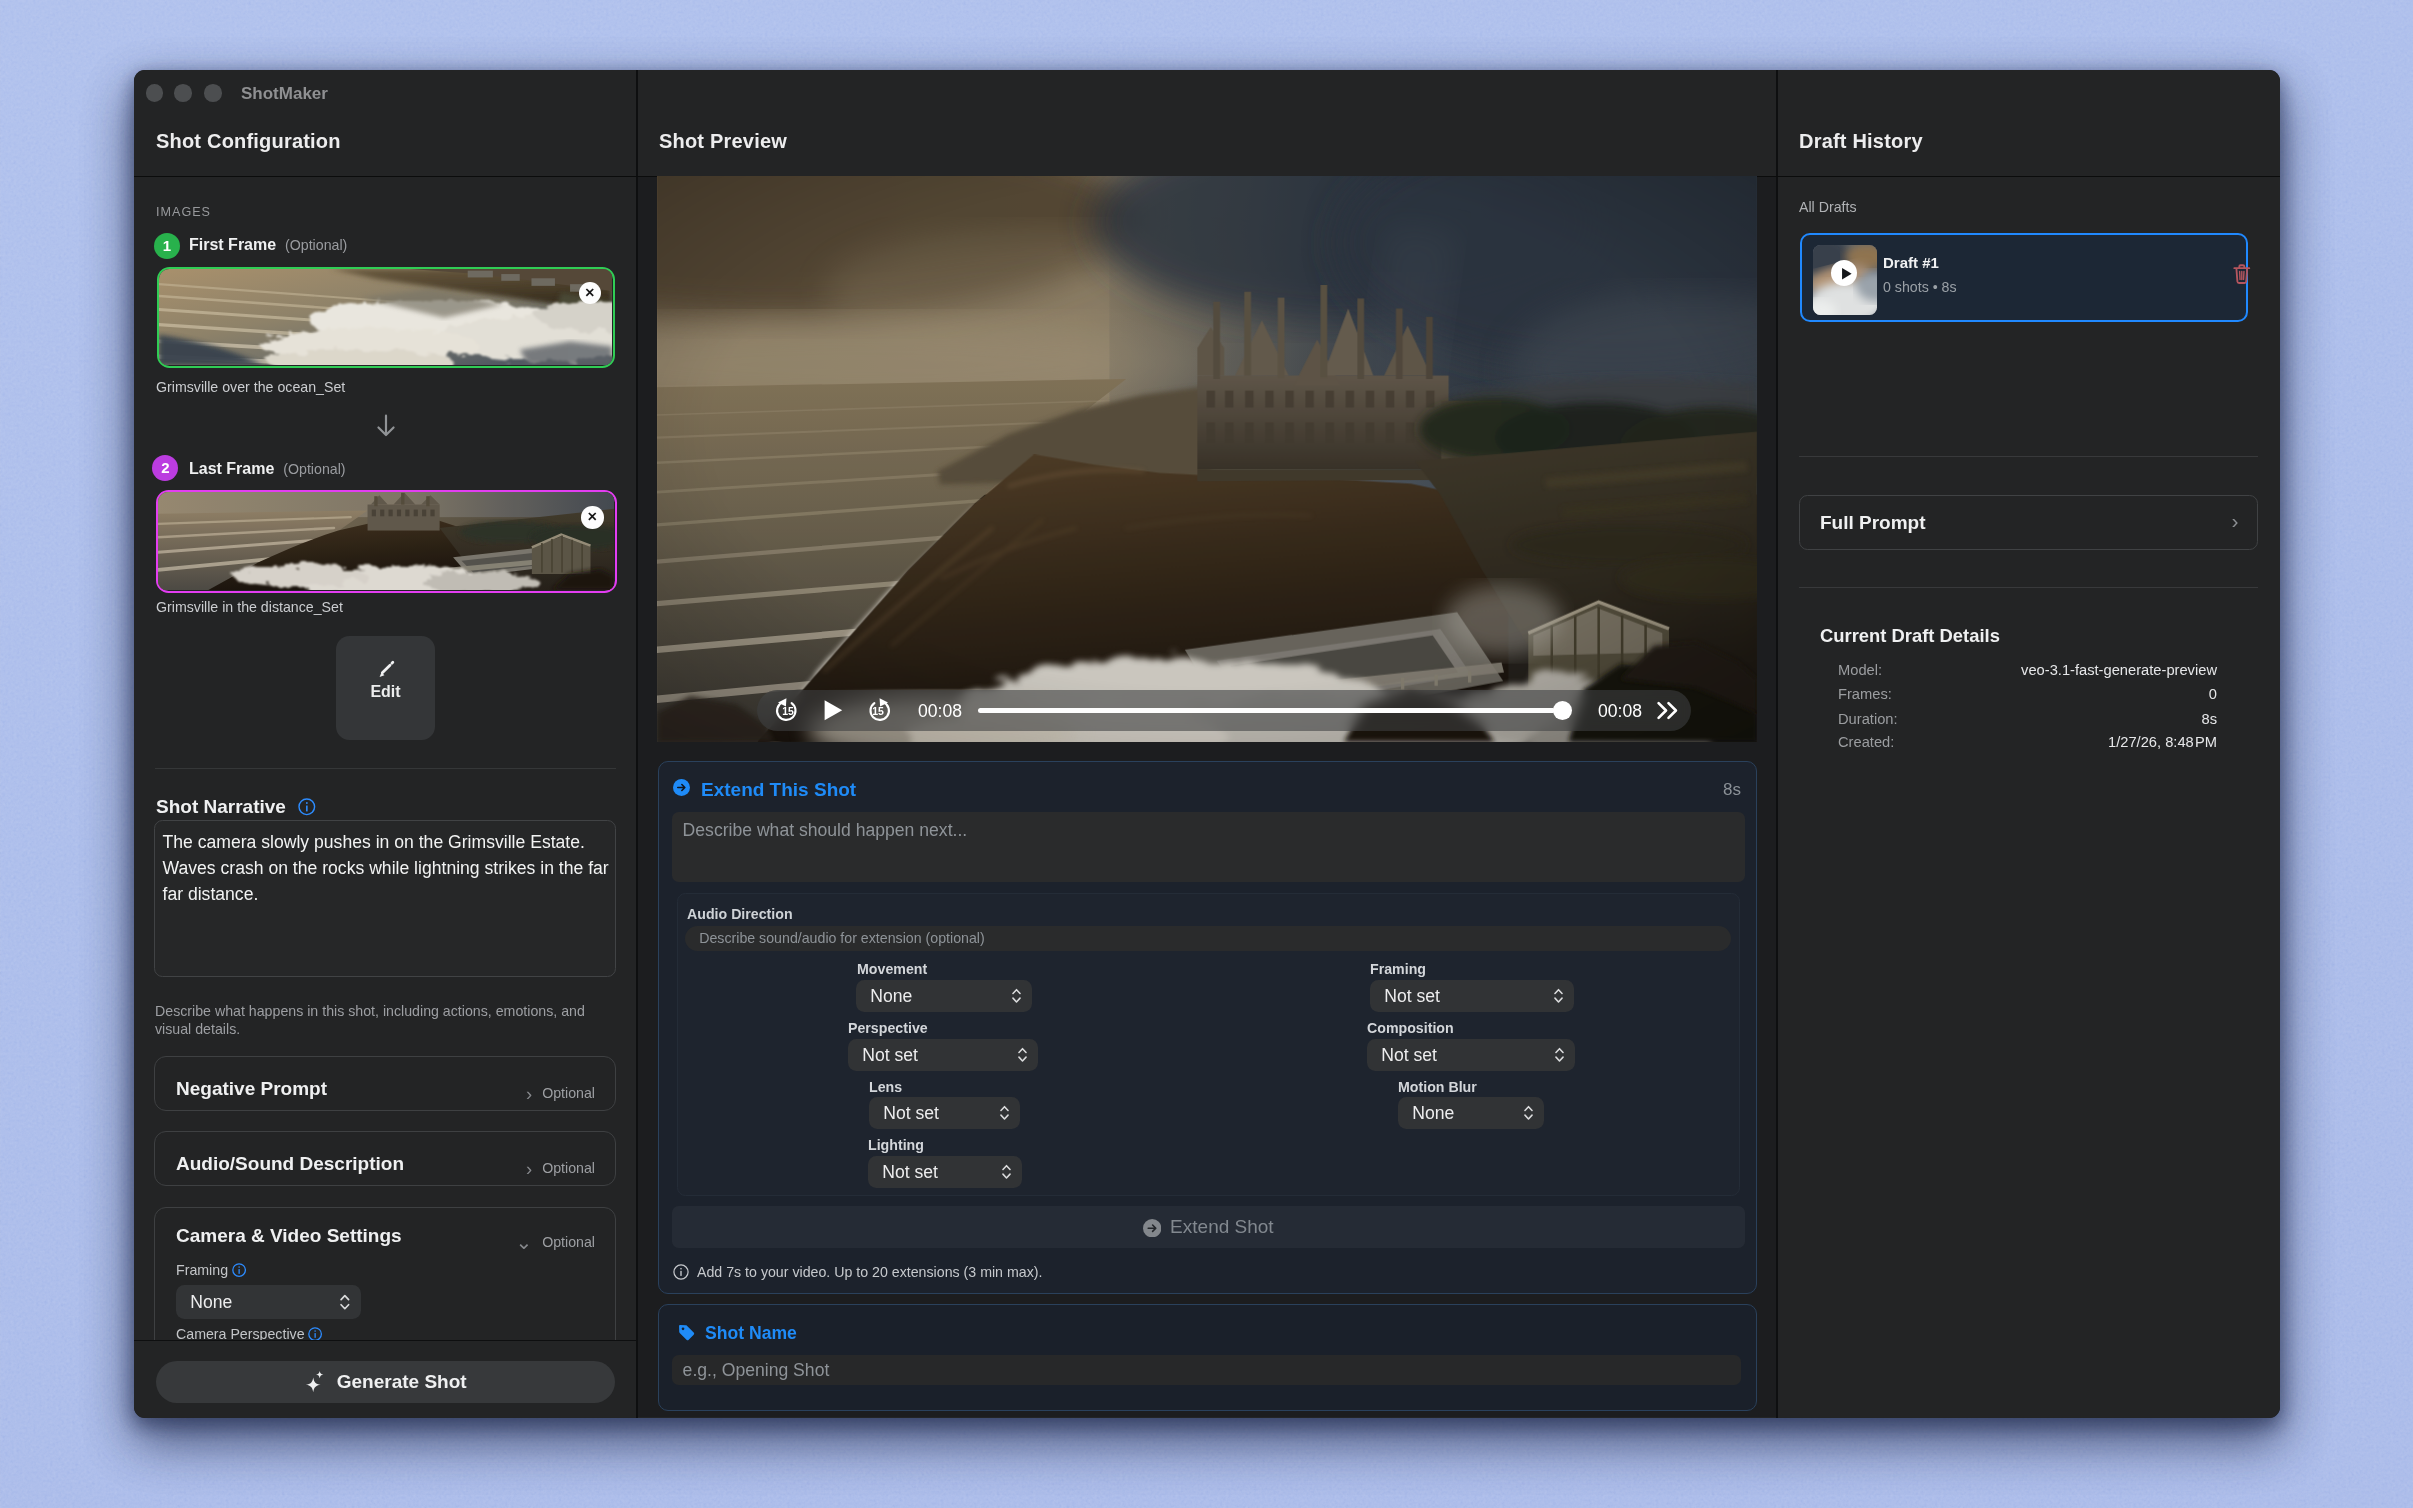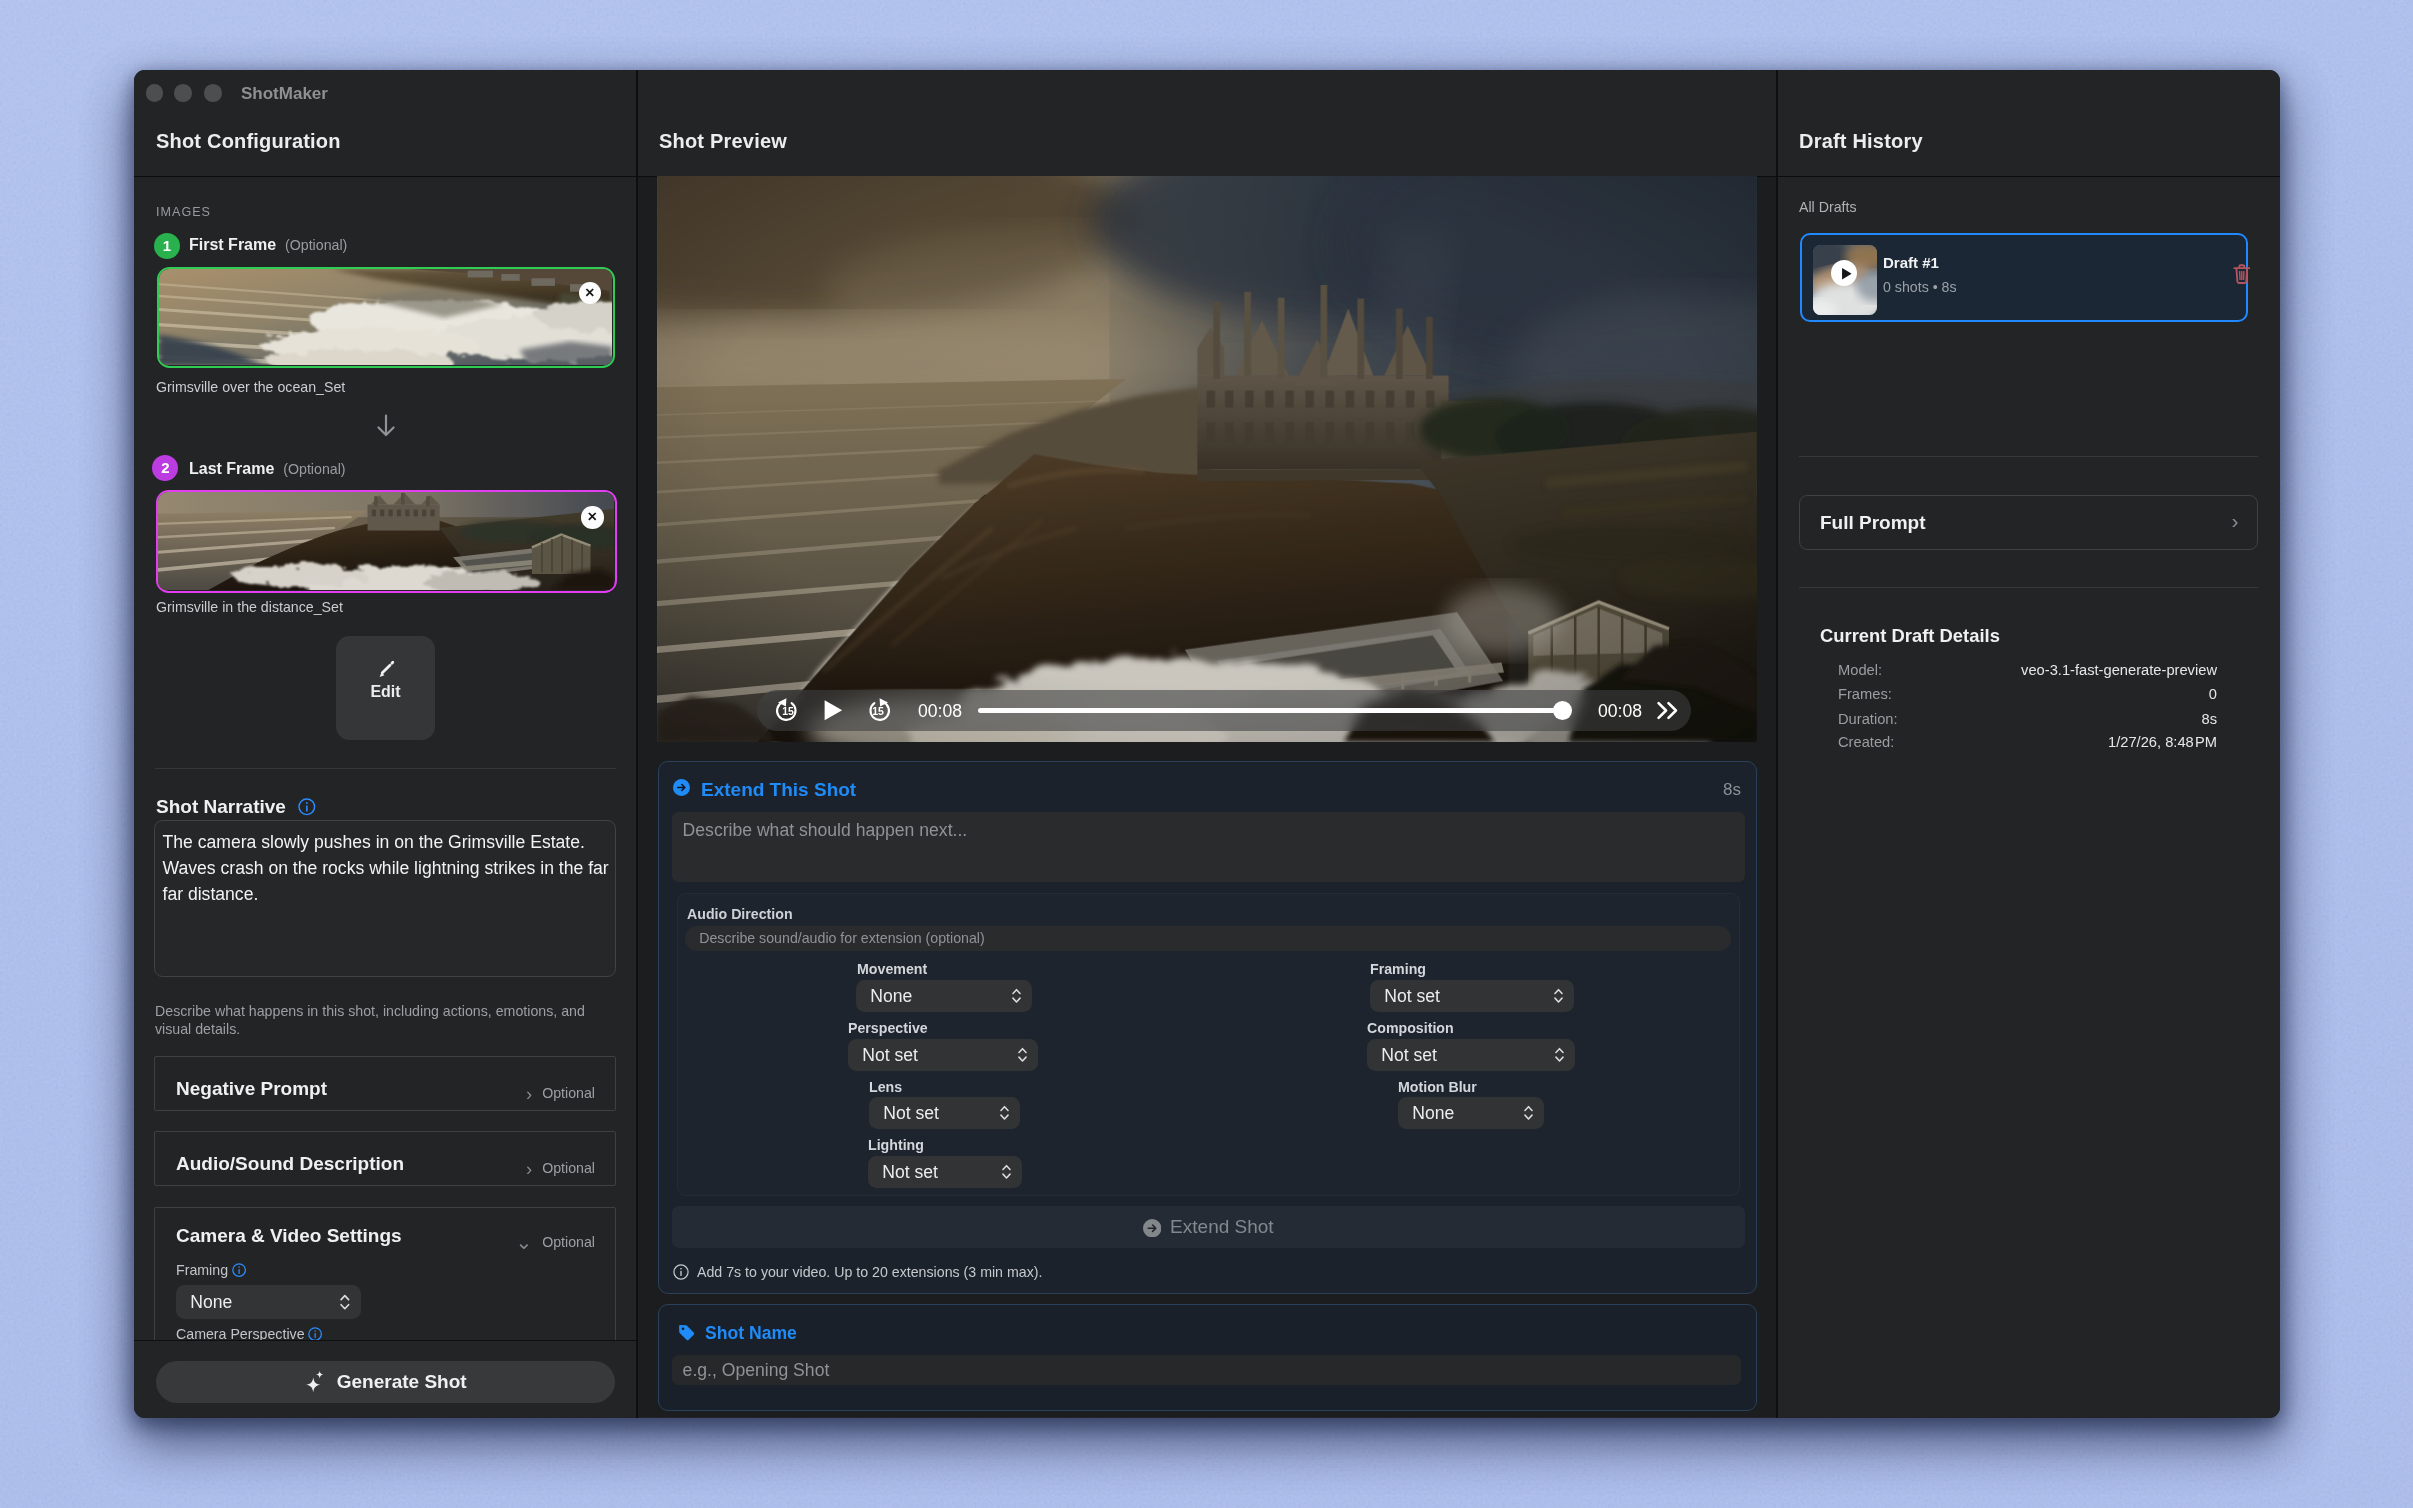--- a/index.html
+++ b/index.html
@@ -14,21 +14,21 @@
   }
   .col-mid { position:absolute; left:504px; top:106px; width:1139px; height:1241px; background:#1c1d1f; }
   .vdiv { position:absolute; top:0; width:1.7px; height:1348px; background:#0e0f10; }
   .hdiv-top { position:absolute; left:0; top:106px; width:2146px; height:0.8px; background:#0b0c0c; }
   .traffic { position:absolute; top:14.2px; width:17.6px; height:17.6px; border-radius:50%; background:#4c4e50; }
   .h1 { position:absolute; font-size:20px; font-weight:bold; color:#ededee; letter-spacing:0.2px; }
   .badge { width:26px; height:26px; border-radius:50%; text-align:center; line-height:26px; font-size:15px; font-weight:bold; color:#fff; }
   .thumbwrap { border-radius:12.6px; overflow:hidden; }
   .thumbwrap svg { display:block; }
   .xbtn { position:absolute; width:22.6px; height:22.6px; border-radius:50%; background:#fdfdfd; color:#151515; font-size:12.6px; font-weight:bold; text-align:center; line-height:22.6px; }
-  .card { border:0.8px solid #3e4042; border-radius:2px; }
+  .card { border:0.8px solid #3e4042; border-radius:12px; }
   .optrow { font-size:14.2px; color:#9d9fa3; }
   .chev { color:#86888c; font-size:18.4px; vertical-align:-1.7px; margin-right:10px; }
   .lbl { font-size:14.2px; color:#c3c5c8; }
   .sel { height:34px; background:#323436; border-radius:8.4px; line-height:34px; }
   .sel span { font-size:17.6px; color:#ededee; margin-left:14.2px; }
   .selchev { position:absolute; right:10px; top:7.5px; }
   .lbl2 { font-size:14.2px; font-weight:bold; color:#d3d6da; }
   .drl { font-size:14.7px; color:#9b9da0; }
   .drv { font-size:14.7px; color:#e6e7e9; right:63px; text-align:right; }
   .sel2 { height:32px; background:#313335; border-radius:8.4px; line-height:32px; }

